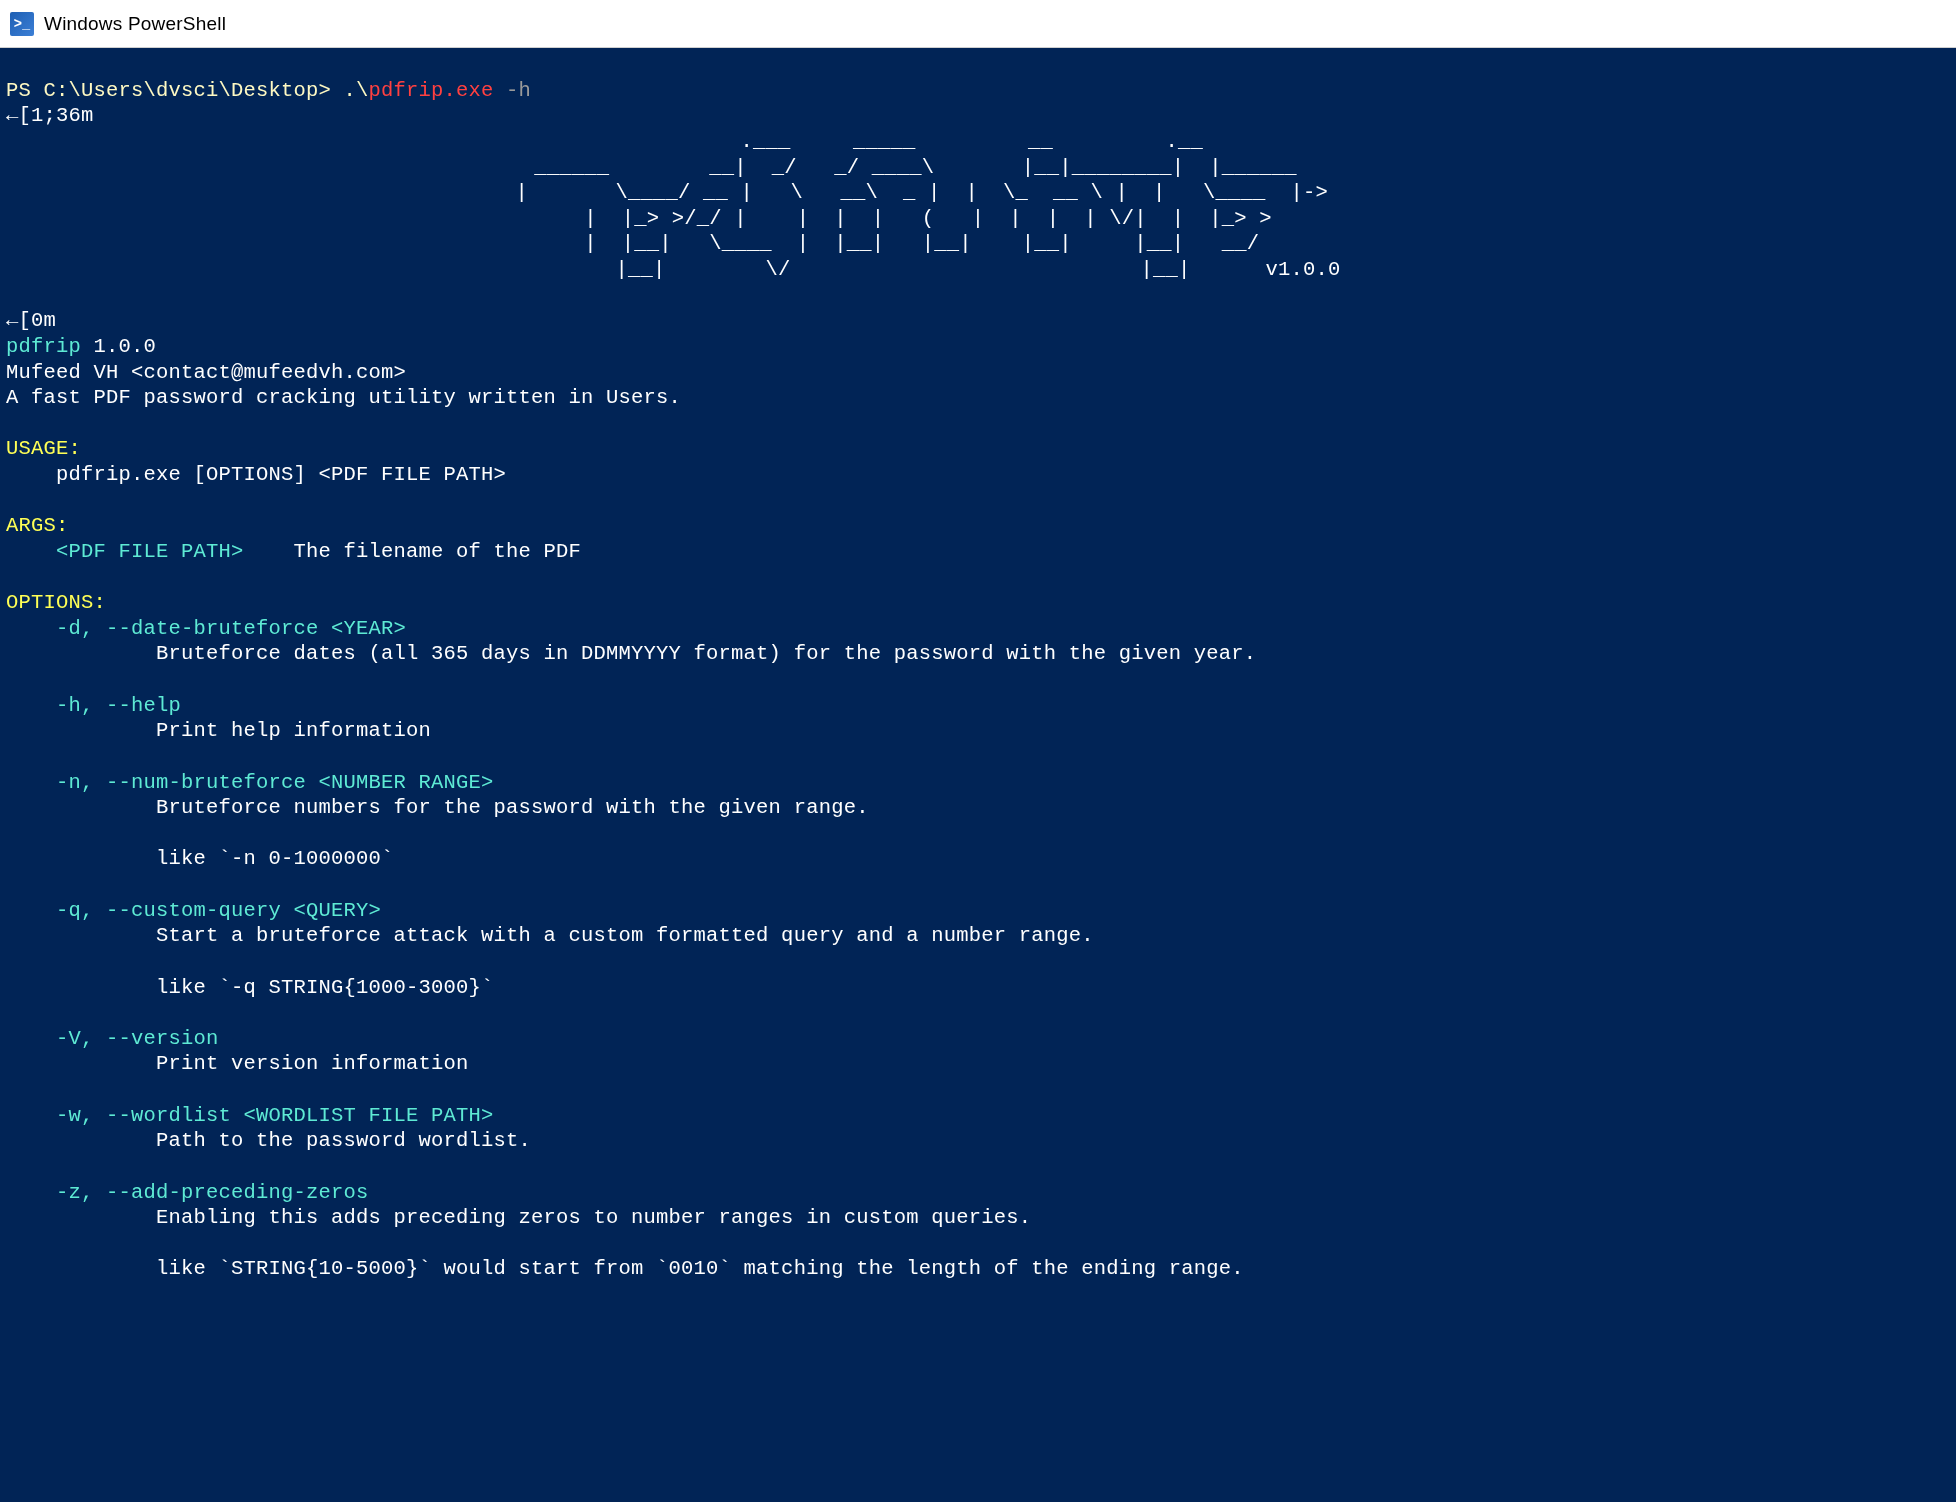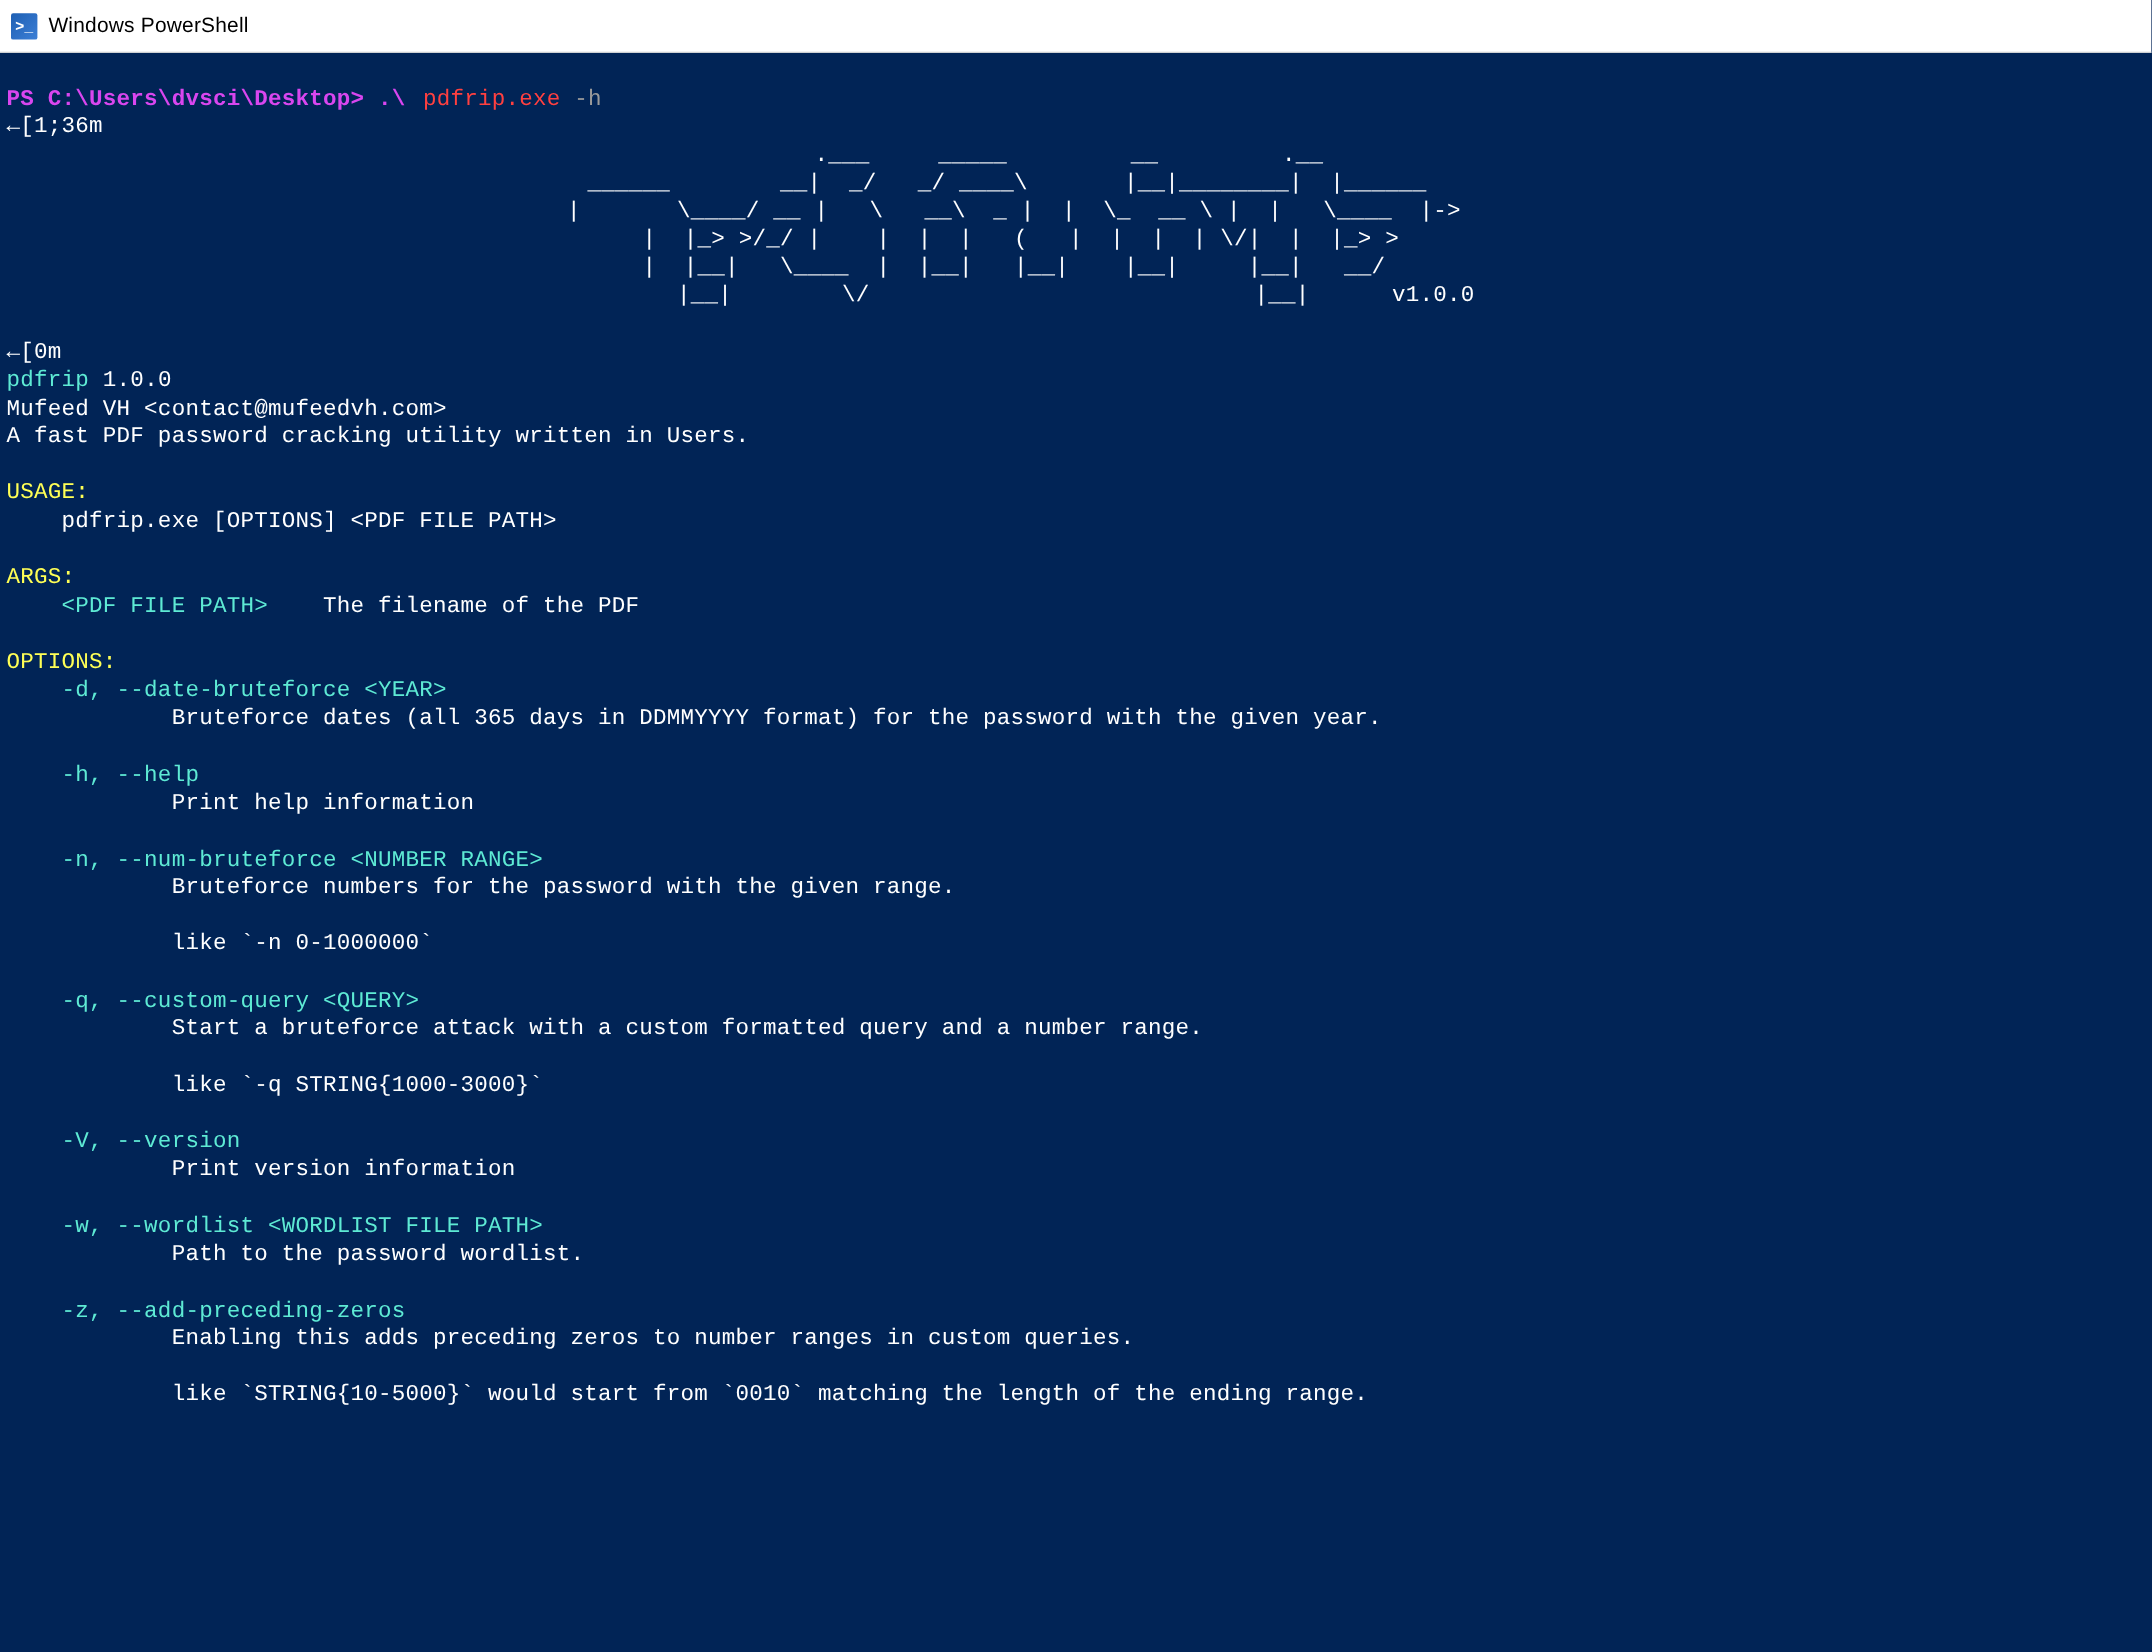--- a/index.html
+++ b/index.html
@@ -36,22 +36,22 @@
       color: #fff;
       font-size: 14px;
       font-weight: bold;
       border-radius: 2px;
     }
     .terminal {
       padding: 4px 6px;
       white-space: pre;
       font-family: Consolas, 'Courier New', monospace;
     }
-    .prompt-white { color: #d946ef; font-weight: bold; }
-    .file-red { color: #ff4040; margin-left: 16px; }
+    .prompt-white { color: #fef9c3; }
+    .file-red { color: #ff4040; }
     .arg-gray { color: #9a9a9a; }
     .green { color: #5eead4; }
     .yellow { color: #ffff55; }
     pre { font-family: inherit; white-space: pre; text-align: center; }
   </style>
 </head>
 <body>
 
 <div class="titlebar">
   <span class="icon">&gt;_</span>

